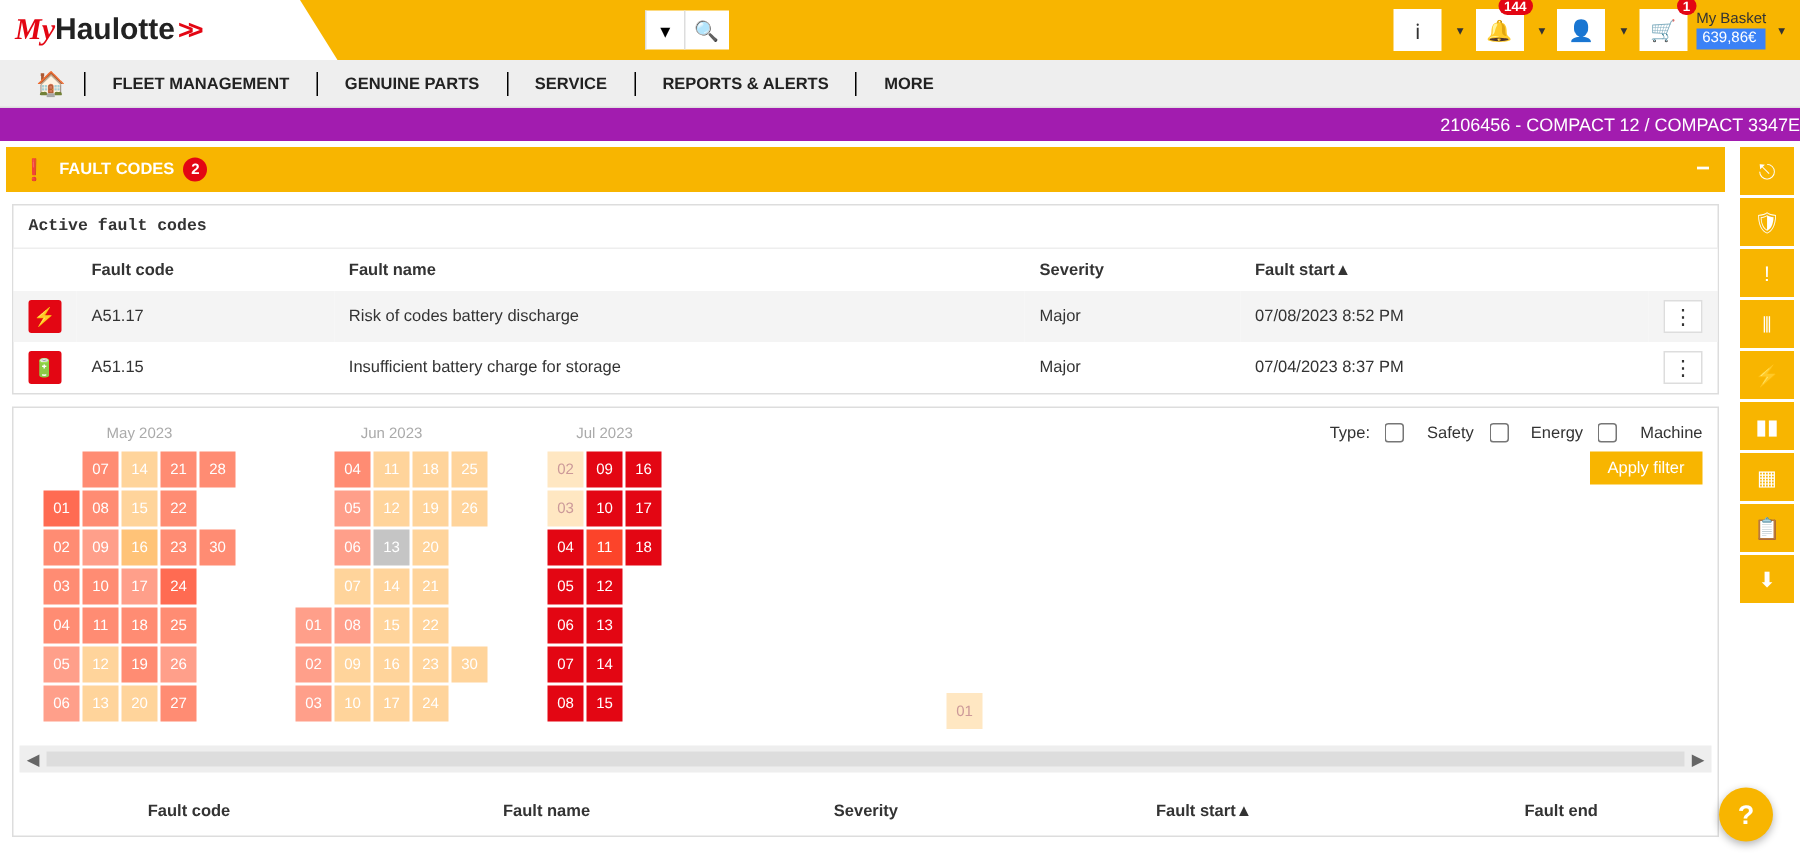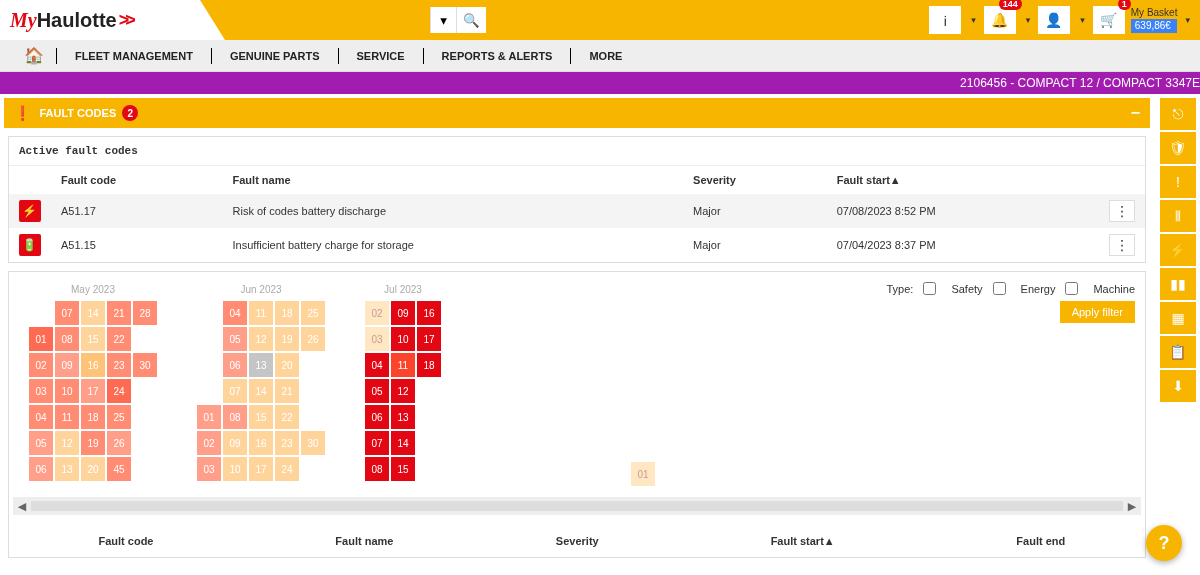--- a/index.html
+++ b/index.html
@@ -223,21 +223,21 @@
               <div class="cal-cell c-r2">25</div>
               <div class="cal-cell c-empty"></div>
               <div class="cal-cell c-r1">05</div>
               <div class="cal-cell c-o1">12</div>
               <div class="cal-cell c-r2">19</div>
               <div class="cal-cell c-r1">26</div>
               <div class="cal-cell c-empty"></div>
               <div class="cal-cell c-r1">06</div>
               <div class="cal-cell c-o1">13</div>
               <div class="cal-cell c-o1">20</div>
-              <div class="cal-cell c-r2">45</div>
+              <div class="cal-cell c-r2">27</div>
               <div class="cal-cell c-empty"></div>
             </div>
           </div>
           <div class="cal-month">
             <div class="cal-title">Jun 2023</div>
             <div class="cal-grid" style="grid-template-columns: repeat(5, 24px);">
               <div class="cal-cell c-empty"></div>
               <div class="cal-cell c-r2">04</div>
               <div class="cal-cell c-o1">11</div>
               <div class="cal-cell c-o1">18</div>

